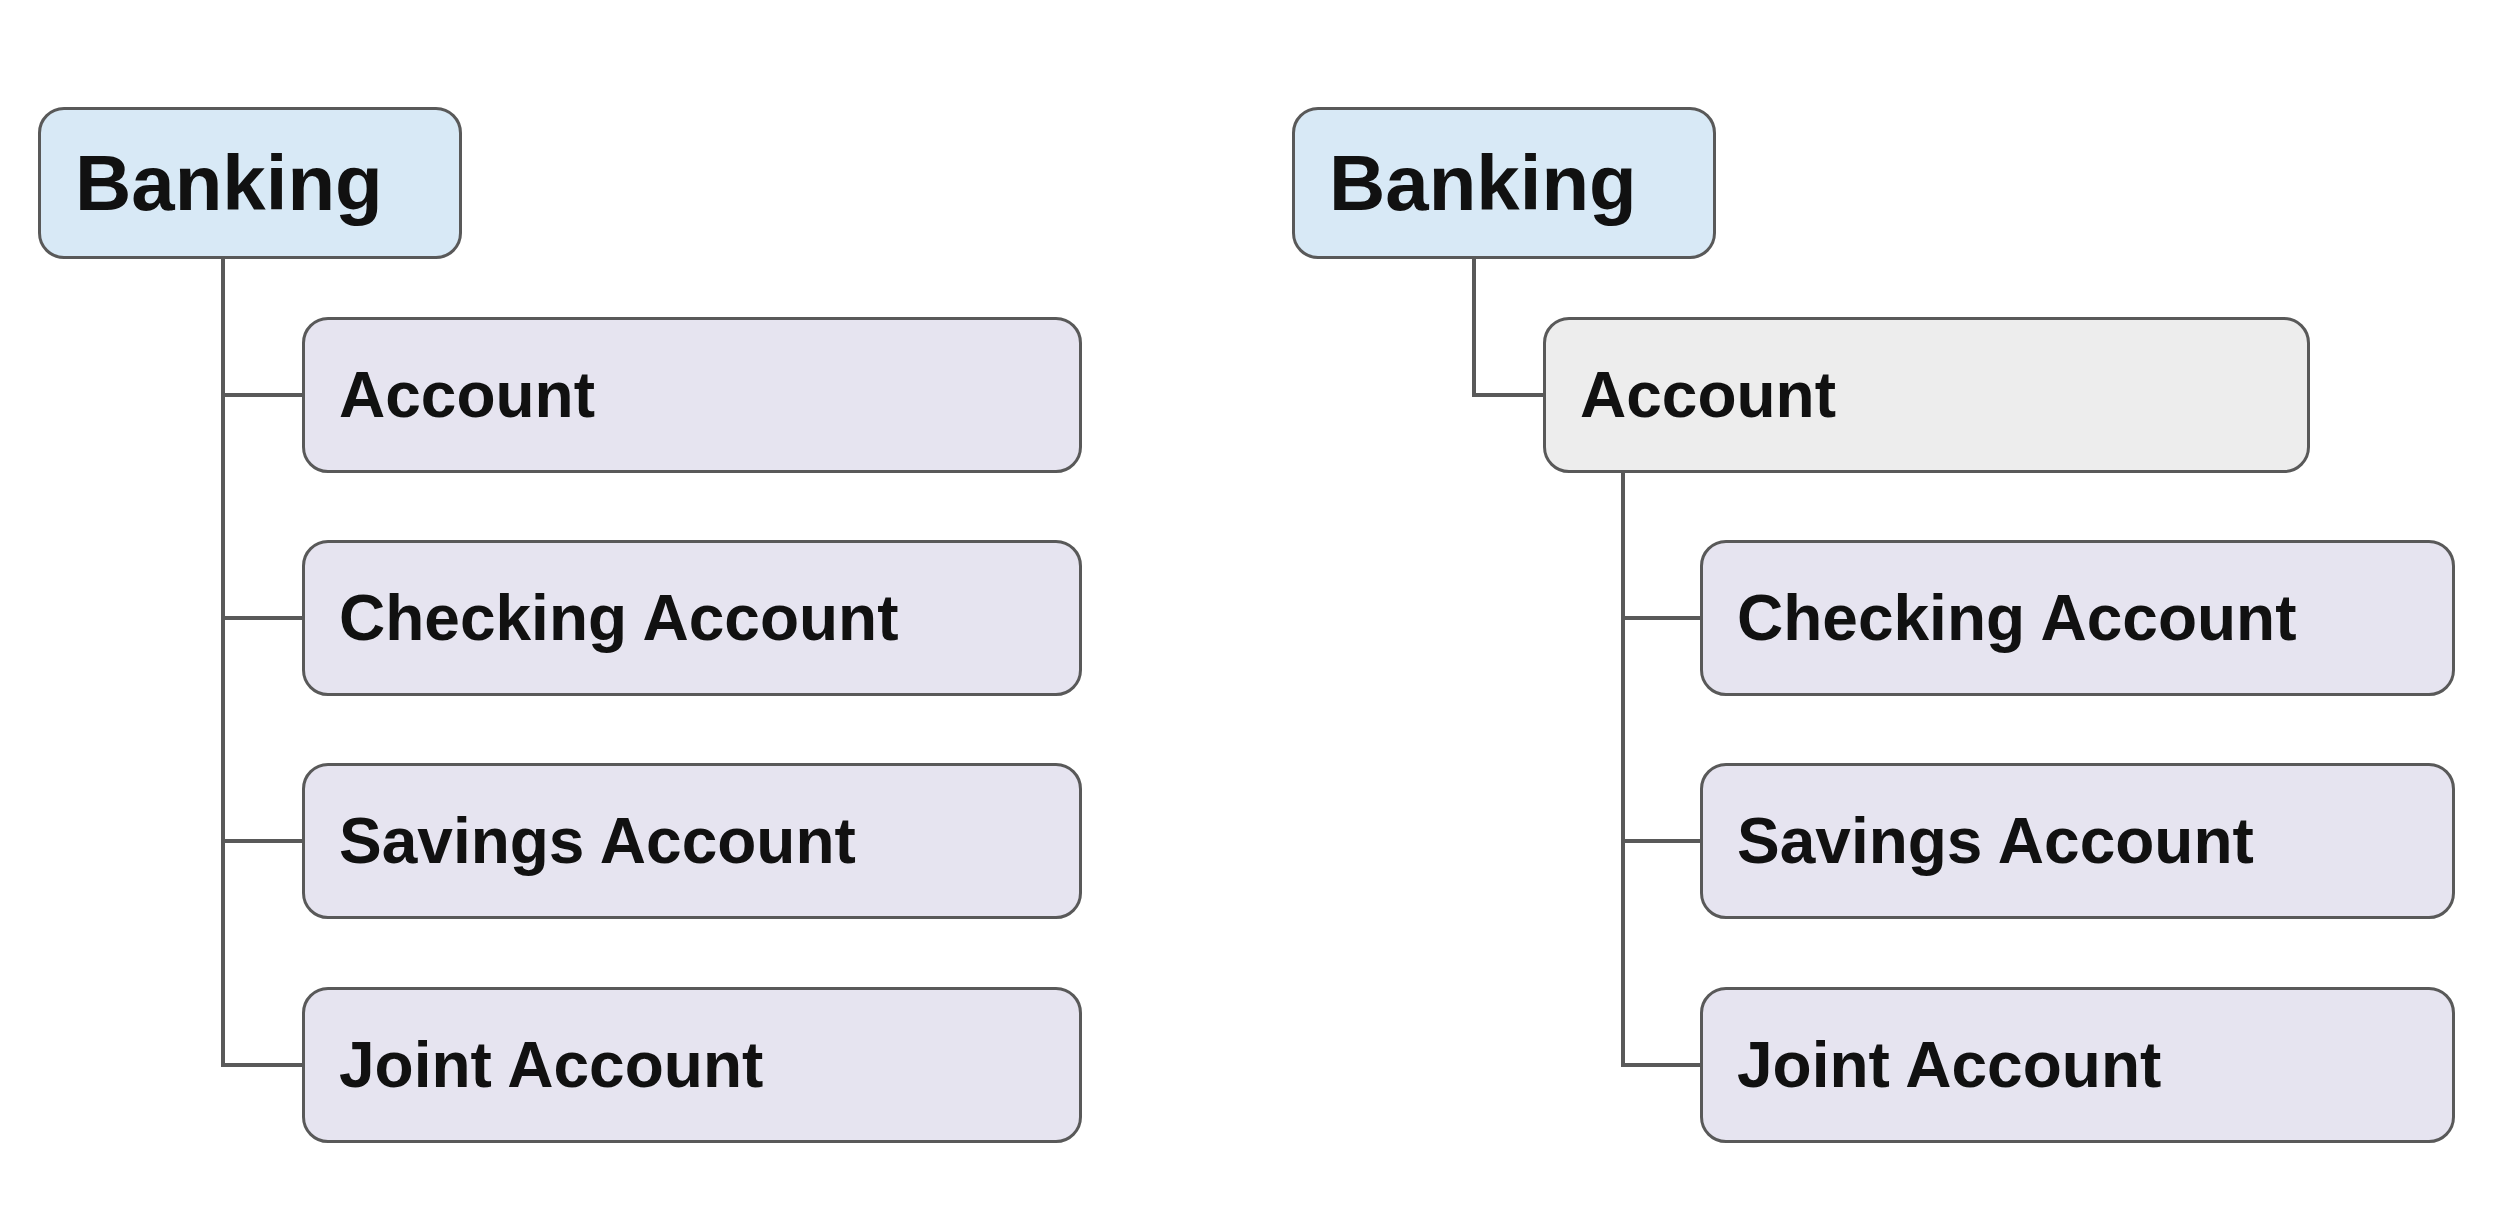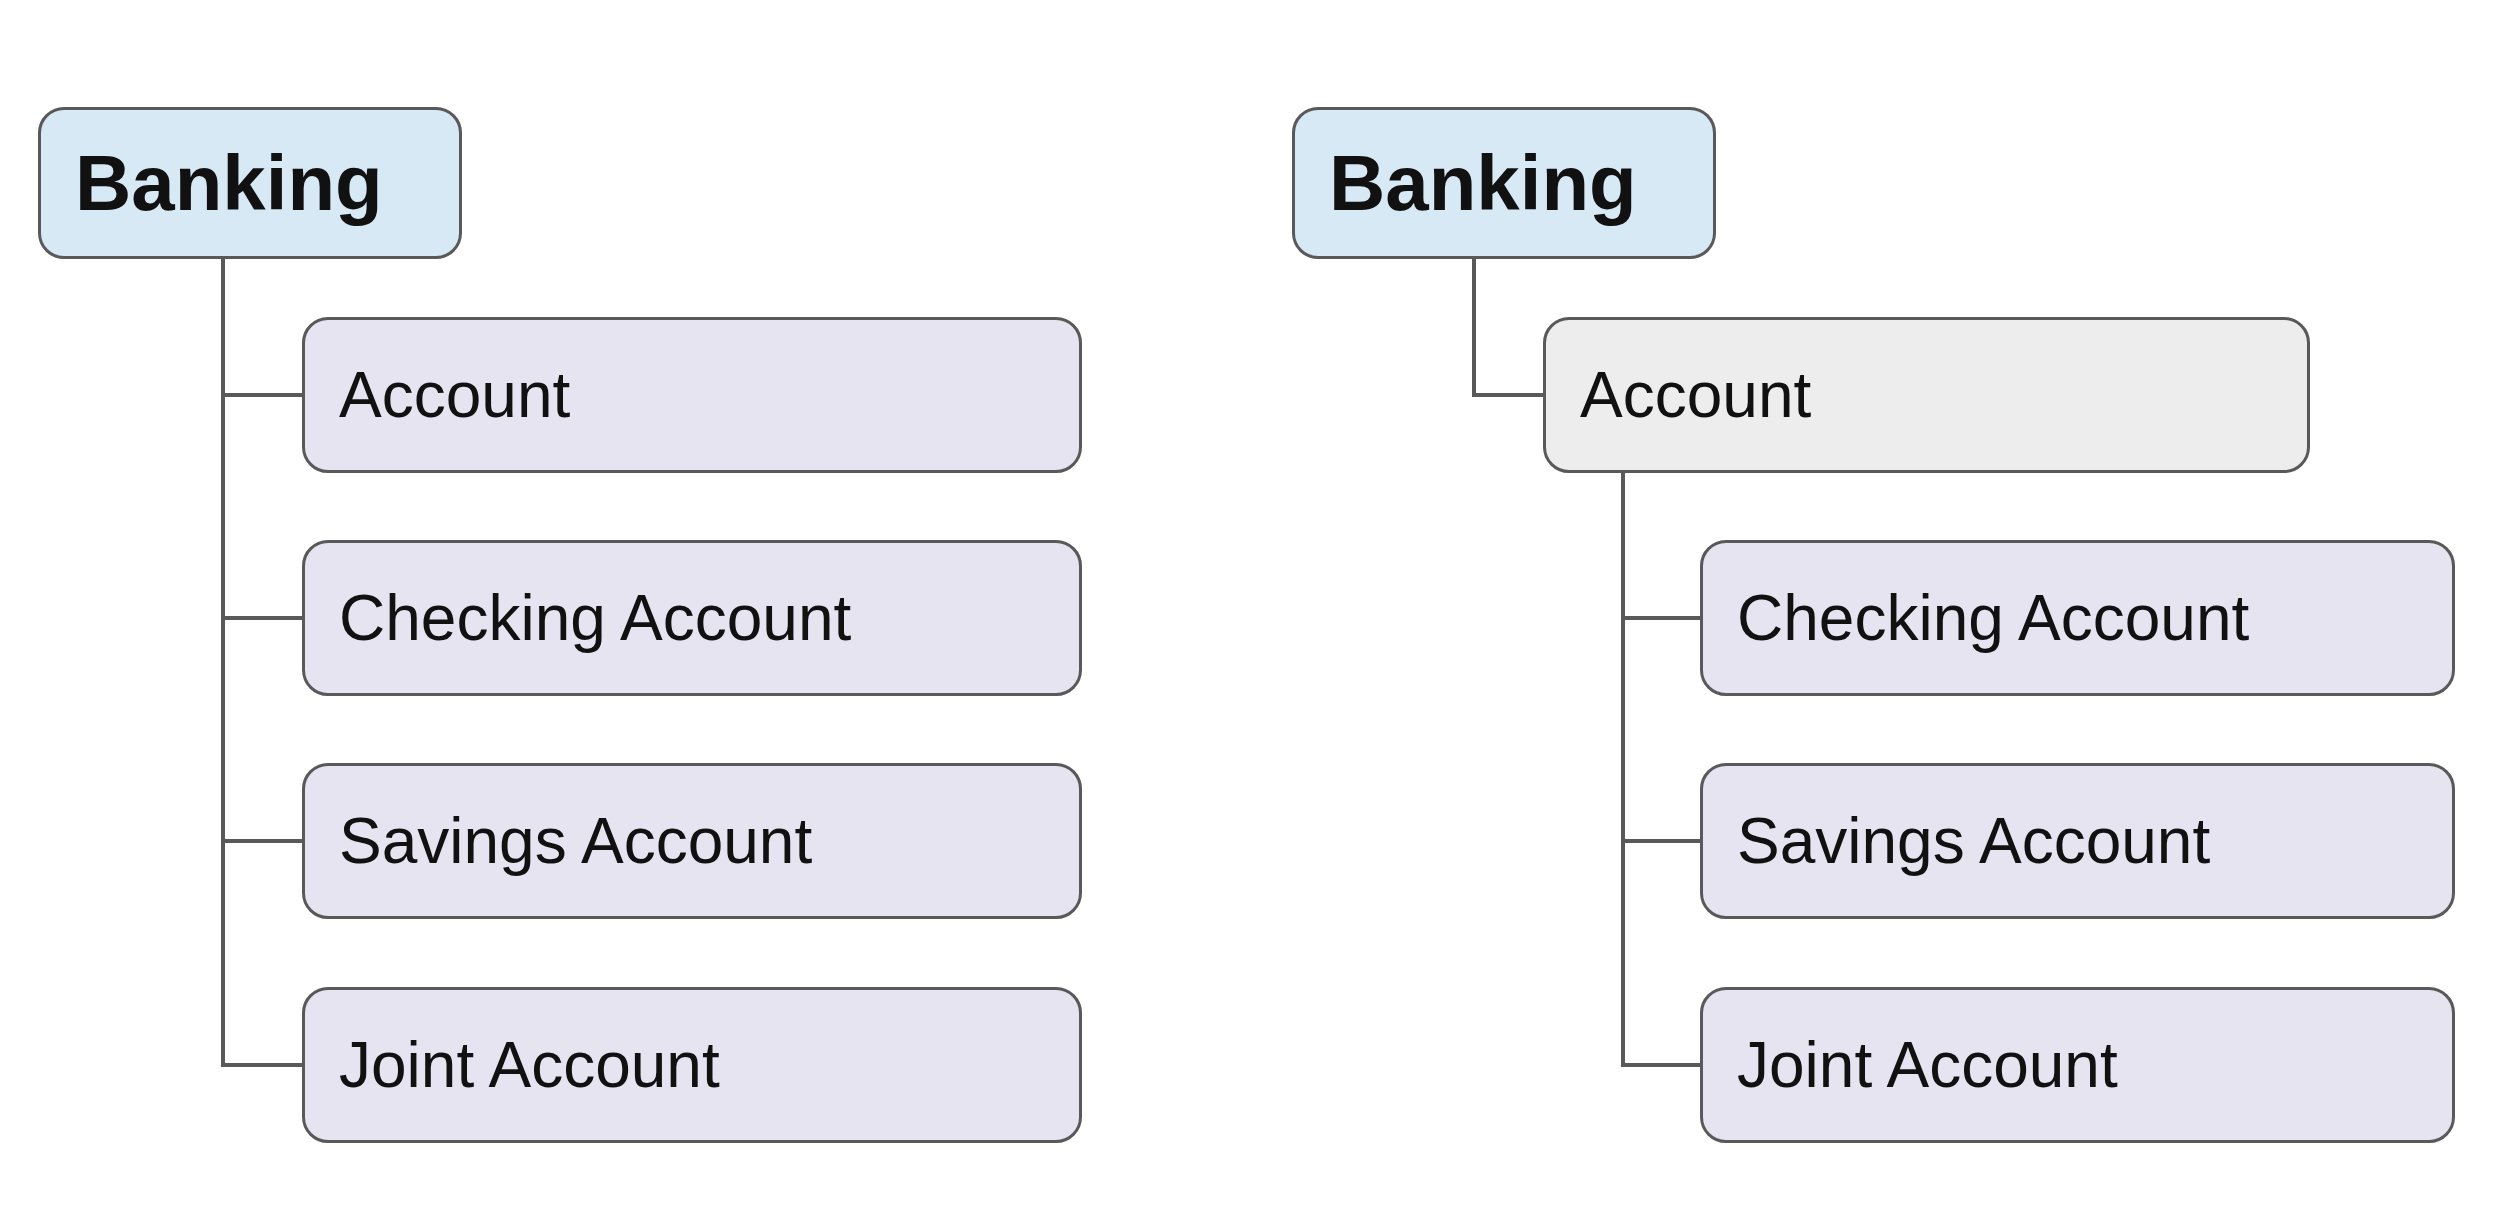--- a/index.html
+++ b/index.html
@@ -22,21 +22,21 @@
   }
   .node{
     position:absolute;
     box-sizing:border-box;
     display:flex;
     align-items:center;
     border:3px solid var(--border);
     border-radius:26px;
     background:var(--child-fill);
     font-size:64px;
-    font-weight:400;
+    font-weight:700;
     padding-left:34px;
     white-space:nowrap;
     color:var(--text);
   }
   .node.root{
     background:var(--root-fill);
     font-weight:700;
     font-size:78px;
   }
   .node.highlight{

